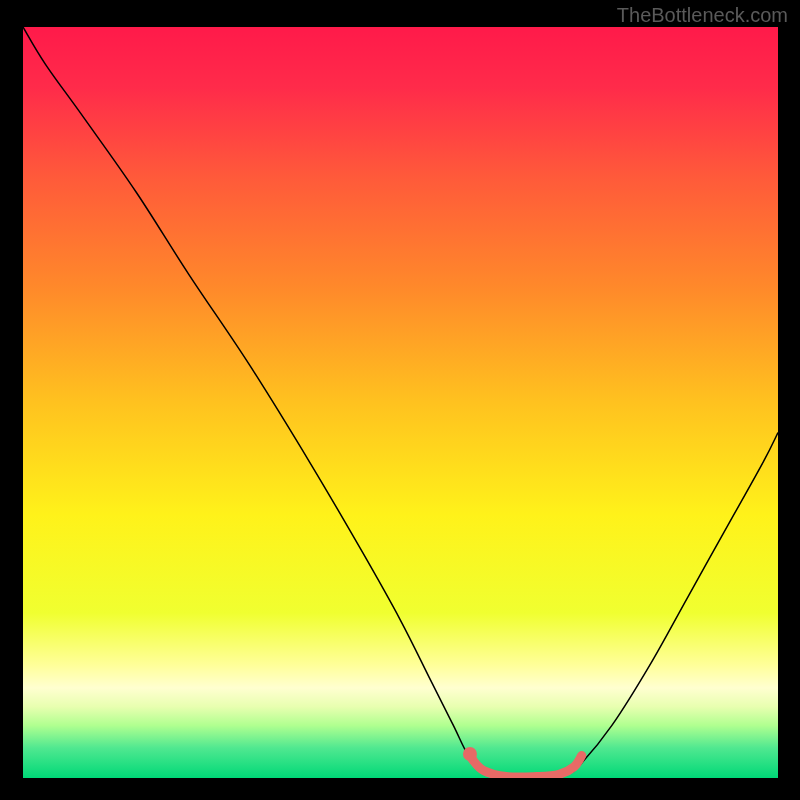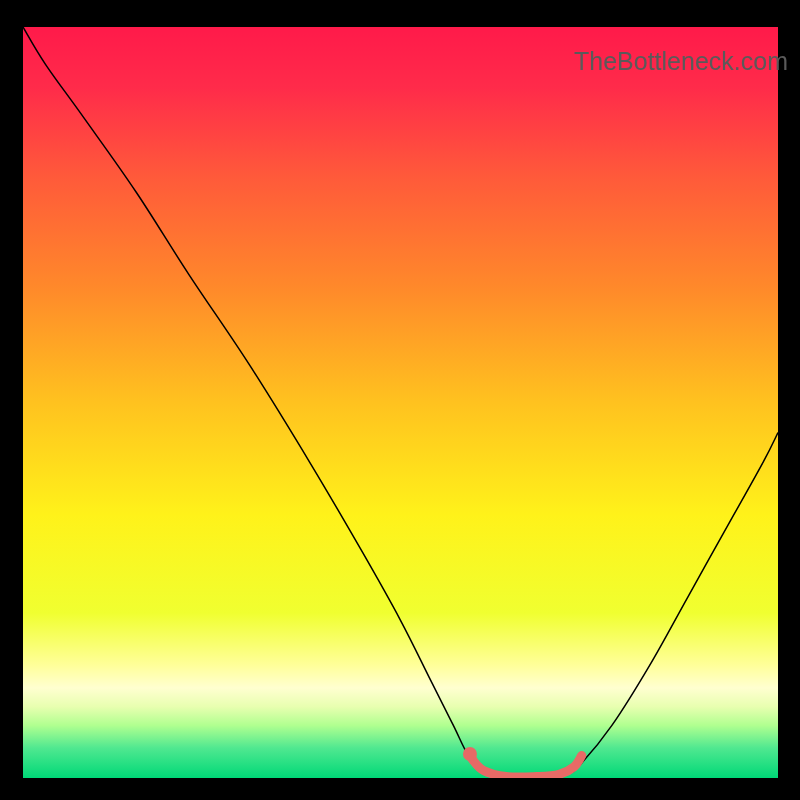--- a/index.html
+++ b/index.html
@@ -15,24 +15,23 @@
     position: relative;
     width: 800px;
     height: 800px;
     background: #000;
   }
   .watermark {
     position: absolute;
     top: 4px;
     right: 12px;
     color: #5a5a5a;
-    font-size: 25px;
+    font-size: 20px;
     font-weight: 500;
     z-index: 10;
-    margin-top: 43px;
   }
   .chart-area {
     position: absolute;
     left: 23px;
     top: 27px;
     width: 755px;
     height: 751px;
   }
   svg {
     display: block;

